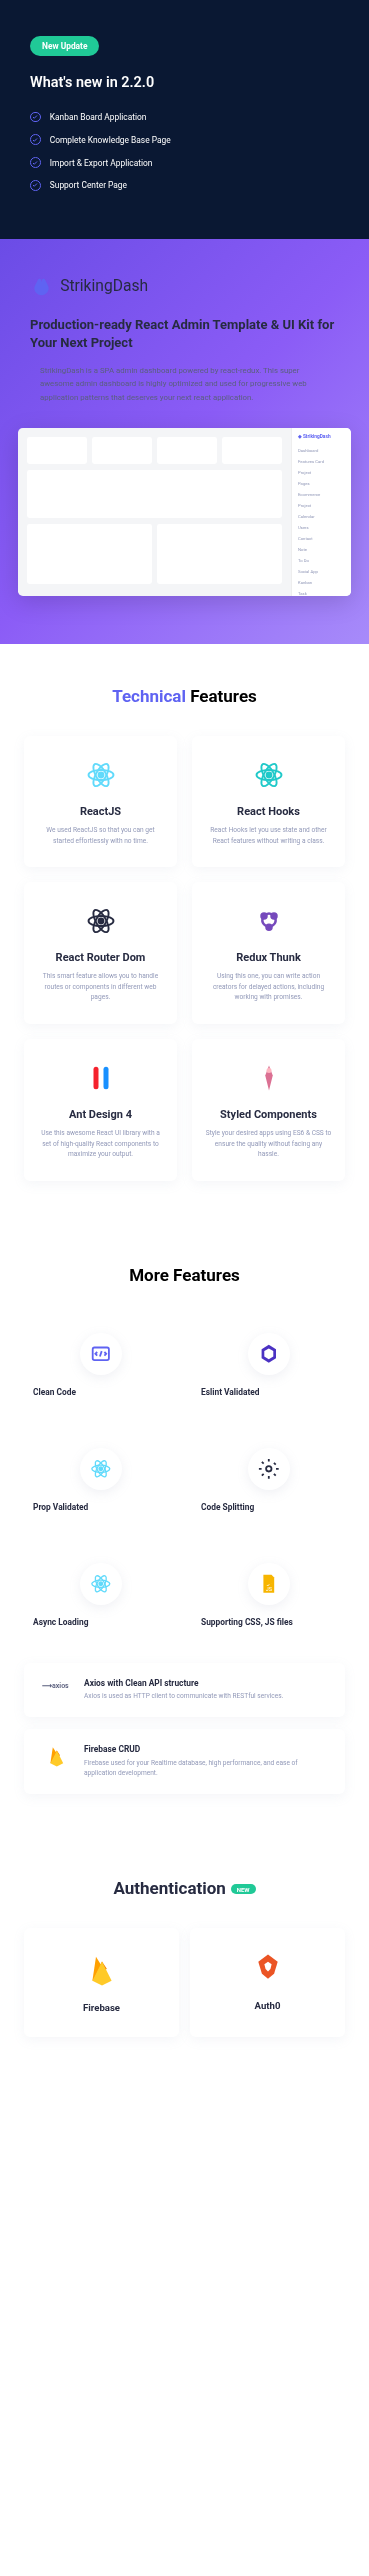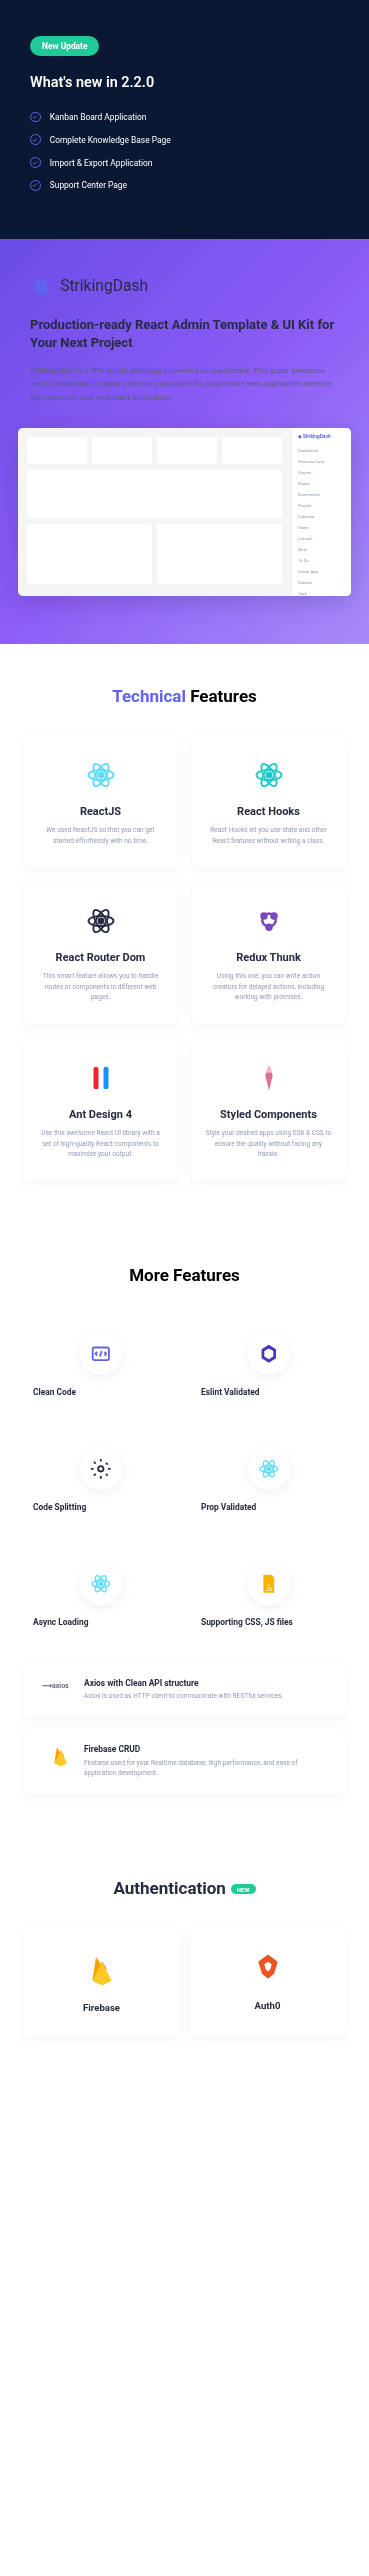--- a/index.html
+++ b/index.html
@@ -9,21 +9,21 @@
 .hero h2{font-size:14.4px;font-weight:600;margin-bottom:15px}
 .check-list{list-style:none}
 .check-list li{display:flex;align-items:center;padding:6px 0;font-size:8.4px}
 .check-icon{width:10.8px;height:10.8px;border-radius:50%;border:1.2px solid #5f63f2;display:flex;align-items:center;justify-content:center;margin-right:9px;flex-shrink:0}
 .check-icon svg{width:6px;height:6px}
 .gradient-section{background:linear-gradient(135deg,#6b4ce6 0%,#8b5cf6 50%,#a78bfa 100%);padding:36px 0 48px;position:relative;overflow:hidden}
 .logo-row{display:flex;align-items:center;padding:0 30px;margin-bottom:18px}
 .logo-icon{width:23px;height:23px;margin-right:7.2px}
 .logo-text{font-size:15.6px;font-weight:400;color:#272b41}
 .gradient-section h2{color:#272b41;font-size:13px;font-weight:700;line-height:1.4;padding:0 30px;margin-bottom:12px}
-.gradient-section .desc{color:#5a5f7d;font-size:7.8px;line-height:1.7;padding:0 30px;margin-bottom:24px}
+.gradient-section .desc{color:#5a5f7d;font-size:7.8px;line-height:1.7;padding:0 40px;margin-bottom:24px}
 .dashboard-img{width:100%;height:168px;background:#f4f5f7;border-radius:4.8px;margin:0 18px;width:calc(100% - 36px);position:relative;overflow:hidden;box-shadow:0 6px 24px rgba(0,0,0,0.15)}
 .dash-sidebar{position:absolute;right:0;top:0;width:60px;height:100%;background:#fff;border-left:0.6px solid #eee;padding:6px}
 .dash-logo{font-size:4.8px;font-weight:700;color:#5f63f2;margin-bottom:6px}
 .dash-menu{list-style:none}
 .dash-menu li{font-size:4.2px;color:#9299b8;padding:3px 0}
 .dash-main{position:absolute;left:0;top:0;right:60px;height:100%;padding:9px}
 .dash-cards{display:flex;gap:4.8px;margin-bottom:6px}
 .dash-card{flex:1;background:#fff;border-radius:2.4px;height:27px}
 .dash-chart{background:#fff;border-radius:2.4px;height:48px;margin-bottom:6px}
 .dash-bottom{display:flex;gap:4.8px}
@@ -33,21 +33,21 @@
 .blue{color:#5f63f2}
 .grid2{display:grid;grid-template-columns:1fr 1fr;gap:15px}
 .feature-card{background:#fff;text-align:center;padding:21px 12px;border-radius:6px;box-shadow:0 3px 12px rgba(146,153,184,0.1)}
 .feature-icon{width:36px;height:36px;margin:0 auto 12px;display:flex;align-items:center;justify-content:center}
 .feature-card h3{font-size:11px;font-weight:700;color:#272b41;margin-bottom:7.2px}
 .feature-card p{font-size:6.6px;color:#9299b8;line-height:1.6}
 .more-card{text-align:left;padding:18px 9px}
 .more-icon{width:42px;height:42px;background:#fff;border-radius:50%;margin:0 auto 12px;display:flex;align-items:center;justify-content:center;box-shadow:0 3px 12px rgba(146,153,184,0.15)}
 .more-card h3{font-size:8.4px;font-weight:700;color:#272b41}
 .wide-card{background:#fff;border-radius:6px;padding:15px 18px;margin-bottom:12px;box-shadow:0 3px 12px rgba(146,153,184,0.1);display:flex;align-items:flex-start;gap:12px}
-.wide-icon{width:30px;flex-shrink:0;display:flex;align-items:center;justify-content:flex-end}
+.wide-icon{width:30px;flex-shrink:0;display:flex;align-items:center;justify-content:center}
 .wide-card h3{font-size:8.4px;font-weight:700;color:#272b41;margin-bottom:3.6px}
 .wide-card p{font-size:6.6px;color:#9299b8;line-height:1.6}
 .auth-section{padding:30px 24px 42px}
 .auth-title{text-align:center;font-size:17px;font-weight:700;color:#272b41;margin-bottom:30px}
 .new-badge{display:inline-block;background:#20c997;color:#fff;padding:1.8px 6px;border-radius:6px;font-size:6px;vertical-align:middle;margin-left:4.8px}
 .auth-grid{display:grid;grid-template-columns:1fr 1fr;gap:11px}
 .auth-card{background:#fff;border-radius:6px;padding:24px 12px;text-align:center;box-shadow:0 3px 12px rgba(146,153,184,0.1)}
 .auth-card h3{font-size:9.6px;font-weight:700;color:#272b41;margin-top:12px}
 </style>
 </head>
@@ -227,37 +227,37 @@
         <div class="more-icon">
           <svg width="21.6" height="21.6" viewBox="0 0 24 24" fill="#4b32c3">
             <path d="M12 2l8 5v10l-8 5-8-5V7z"></path>
             <path fill="#fff" d="M12 6l5 3v6l-5 3-5-3V9z"></path>
           </svg>
         </div>
         <h3>Eslint Validated</h3>
       </div>
       <div class="more-card">
         <div class="more-icon">
+          <svg width="21.6" height="21.6" viewBox="0 0 24 24" fill="none" stroke="#61dafb" stroke-width="1.5">
+            <circle cx="12" cy="12" r="2" fill="#61dafb"></circle>
+            <ellipse cx="12" cy="12" rx="10" ry="4"></ellipse>
+            <ellipse cx="12" cy="12" rx="10" ry="4" transform="rotate(60 12 12)"></ellipse>
+            <ellipse cx="12" cy="12" rx="10" ry="4" transform="rotate(-60 12 12)"></ellipse>
+          </svg>
+        </div>
+        <h3>Prop Validated</h3>
+      </div>
+      <div class="more-card">
+        <div class="more-icon">
           <svg width="21.6" height="21.6" viewBox="0 0 24 24" fill="none" stroke="#272b41" stroke-width="2">
             <circle cx="12" cy="12" r="3"></circle>
             <path d="M12 1v3m0 16v3m8-11h3M1 12h3m13.7-6.7l2 2M4.3 19.7l2-2m11.4 0l2 2M4.3 4.3l2 2"></path>
           </svg>
         </div>
         <h3>Code Splitting</h3>
-      </div>
-      <div class="more-card">
-        <div class="more-icon">
-          <svg width="21.6" height="21.6" viewBox="0 0 24 24" fill="none" stroke="#61dafb" stroke-width="1.5">
-            <circle cx="12" cy="12" r="2" fill="#61dafb"></circle>
-            <ellipse cx="12" cy="12" rx="10" ry="4"></ellipse>
-            <ellipse cx="12" cy="12" rx="10" ry="4" transform="rotate(60 12 12)"></ellipse>
-            <ellipse cx="12" cy="12" rx="10" ry="4" transform="rotate(-60 12 12)"></ellipse>
-          </svg>
-        </div>
-        <h3>Prop Validated</h3>
       </div>
       <div class="more-card">
         <div class="more-icon">
           <svg width="21.6" height="21.6" viewBox="0 0 24 24" fill="none" stroke="#61dafb" stroke-width="1.5">
             <circle cx="12" cy="12" r="2" fill="#61dafb"></circle>
             <ellipse cx="12" cy="12" rx="10" ry="4"></ellipse>
             <ellipse cx="12" cy="12" rx="10" ry="4" transform="rotate(60 12 12)"></ellipse>
             <ellipse cx="12" cy="12" rx="10" ry="4" transform="rotate(-60 12 12)"></ellipse>
           </svg>
         </div>

